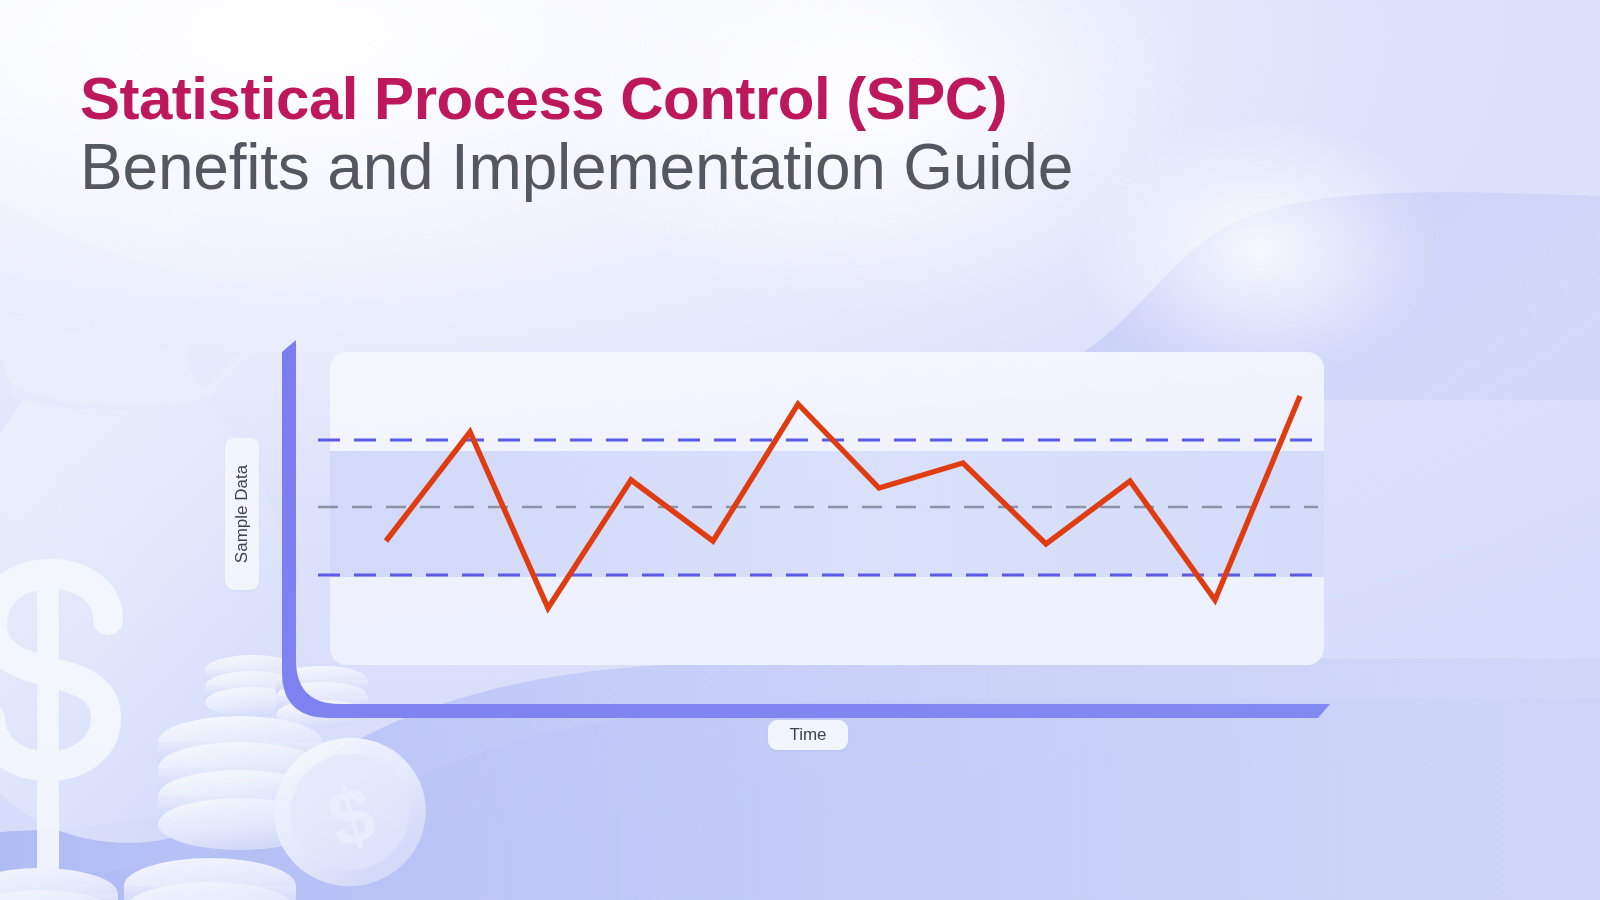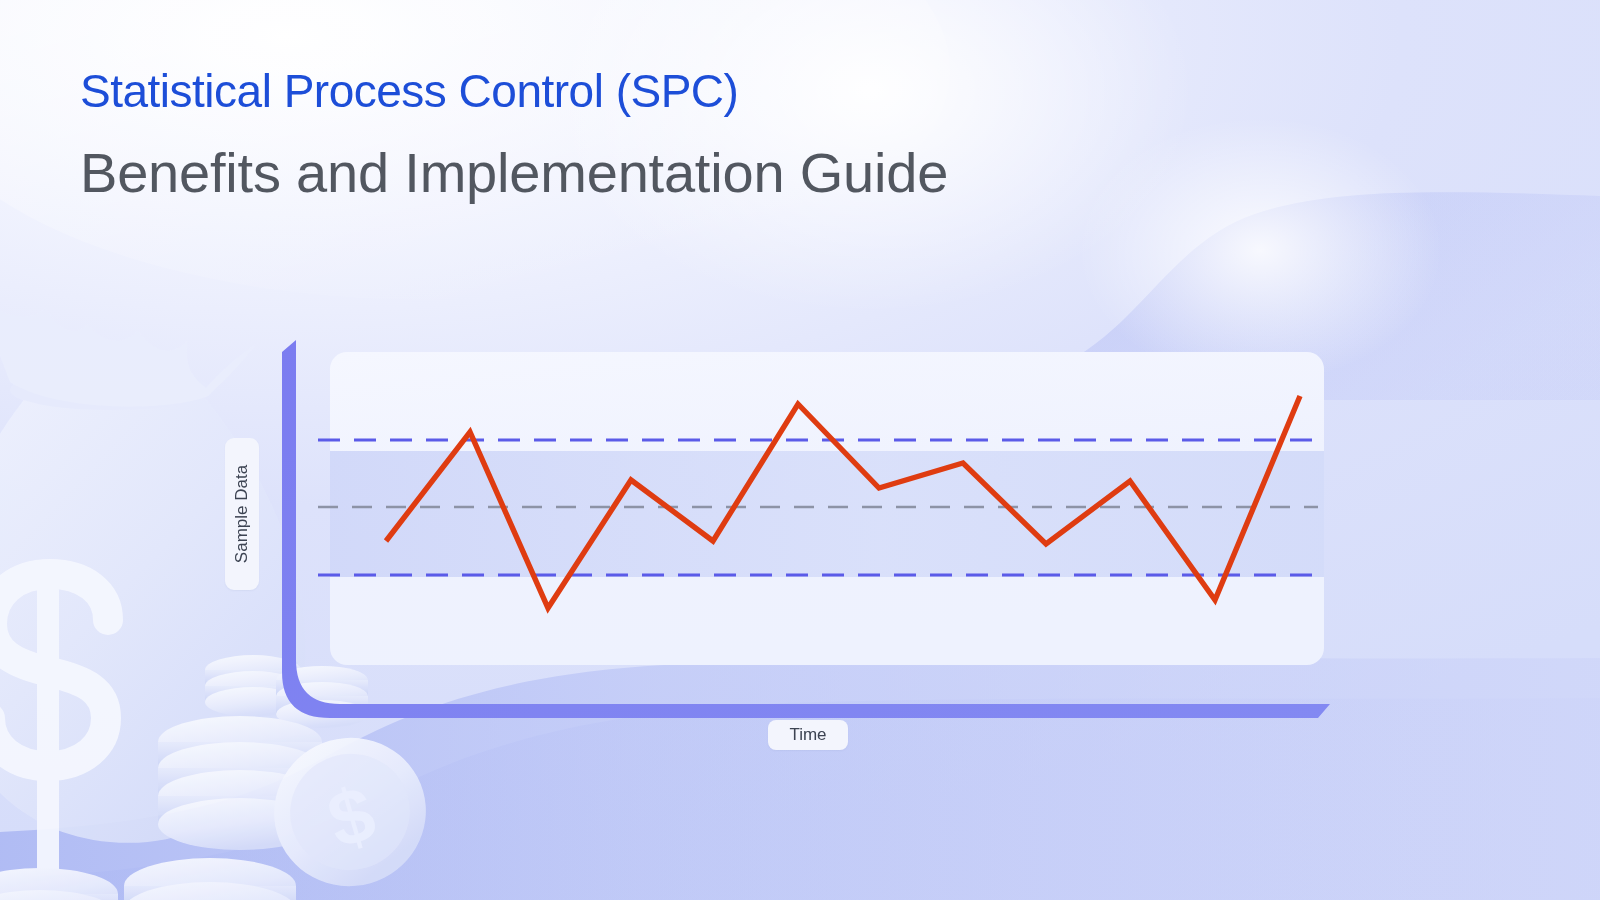--- a/index.html
+++ b/index.html
@@ -44,30 +44,30 @@
     width: 470px; height: 640px;
     opacity: .92;
   }
 
   
   .headline {
     position: absolute; left: 80px; top: 68px;
     width: 1260px;
   }
   .title-main {
-    font-size: 46px;
+    font-size: 60px;
     line-height: 1.04;
-    font-weight: 400;
+    font-weight: 700;
     letter-spacing: -0.5px;
-    color: #1d4ed8;
+    color: #be185d;
     white-space: nowrap;
   }
   .title-sub {
-    margin-top: 28px;
-    font-size: 56px;
+    margin-top: 4px;
+    font-size: 64px;
     line-height: 1.05;
     font-weight: 400;
     letter-spacing: -0.2px;
     color: #525760;
     white-space: nowrap;
   }
 
   
   .chart-wrap {
     position: absolute; left: 0; top: 0;
@@ -91,21 +91,21 @@
     left: 225px; top: 438px;
     width: 34px; height: 152px;
   }
   .axis-label-y span {
     transform: rotate(-90deg);
     white-space: nowrap;
     display: block;
   }
   .axis-label-x {
     left: 768px; top: 720px;
-    width: 80px; height: 30px; border-radius: 8px;
+    width: 80px; height: 30px;
   }
 
   
   .logo {
     position: absolute; left: 1271px; top: 792px;
     display: flex; align-items: center; gap: 10px;
   }
   .logo-mark { width: 48px; height: 48px; display: block; }
   .logo-text {
     font-size: 40px;

